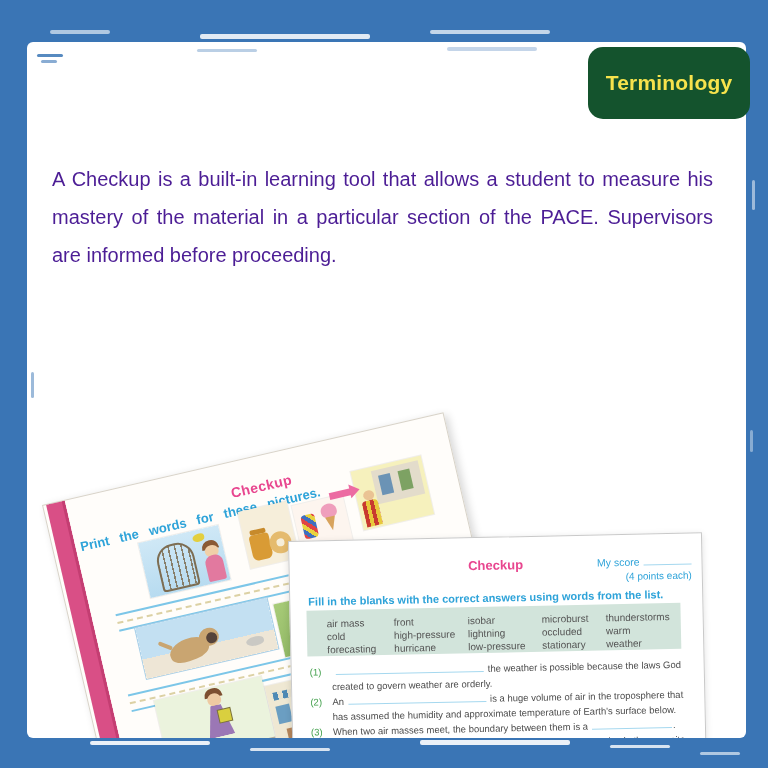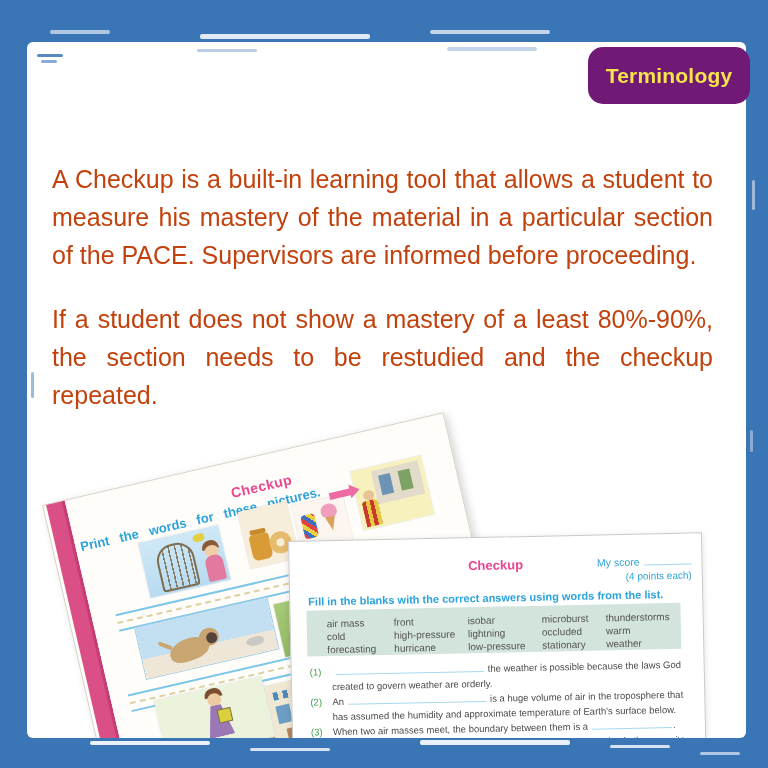--- a/index.html
+++ b/index.html
@@ -1,27 +1,27 @@
 <!DOCTYPE html>
 <html><head>
 <meta charset="utf-8">
 <style>
   html,body{margin:0;padding:0;width:768px;height:768px;overflow:hidden;
     font-family:"Liberation Sans", sans-serif;background:#3a75b5;position:relative;}
   .frame{position:absolute;inset:0;background:#3a75b5;}
   .card{position:absolute;left:27px;top:42px;width:719px;height:696px;background:#ffffff;
     border-radius:6px;overflow:hidden;z-index:1;}
   
-  .badge{position:absolute;left:588px;top:47px;width:162px;height:57px;background:#701a75;
+  .badge{position:absolute;left:588px;top:47px;width:162px;height:72px;background:#14532d;
     border-radius:15px;z-index:4;display:flex;align-items:center;justify-content:center;}
   .badge span{color:#f7e34c;font-weight:bold;font-size:21px;letter-spacing:.2px;}
   
   .headline{position:absolute;left:28px;top:38px;font-size:41px;font-weight:bold;color:#0c0c0c;letter-spacing:-.5px;}
   .copy{position:absolute;left:25px;top:118px;width:666px;}
-  .copy p{margin:0 5px 26px 0;font-size:25px;line-height:38px;color:#c2410c;text-align:justify;}
+  .copy p{margin:0 5px 26px 0;font-size:20px;line-height:38px;color:#4c1d95;text-align:justify;}
   
   .sheet-left{position:absolute;left:15px;top:463px;width:410px;height:420px;background:#fffdfa;
     border:1px solid #d8d3c9;box-shadow:3px 3px 9px rgba(0,0,0,.16);transform:rotate(-13deg);
     transform-origin:0 0;z-index:2;}
   .spine{position:absolute;left:3px;top:0;width:19px;height:100%;background:#d94f86;
     box-shadow:inset -3px 0 0 #c43e72;}
   .ws-title-left{position:absolute;left:186px;top:22px;color:#e8468f;font-size:14px;font-weight:bold;letter-spacing:.4px;}
   .ws-instr-left{position:absolute;left:27px;top:41px;color:#2ea3d9;font-size:13px;font-weight:bold;word-spacing:7px;white-space:nowrap;}
   .pic{position:absolute;box-shadow:0 0 0 1px rgba(0,0,0,.06);}
   .pic div{position:absolute;}
@@ -121,21 +121,20 @@
 
   <div class="mark m-blue" style="left:10px;top:12px;width:26px;height:3px;opacity:.85"></div>
   <div class="mark m-blue" style="left:14px;top:18px;width:16px;height:3px;opacity:.6"></div>
   <div class="mark m-blue" style="left:170px;top:7px;width:60px;height:3px;opacity:.35"></div>
   <div class="mark m-blue" style="left:420px;top:5px;width:90px;height:4px;opacity:.3"></div>
   <div class="mark m-blue" style="left:4px;top:330px;width:3px;height:26px;opacity:.5"></div>
 
 
   <div class="copy">
     <p>A Checkup is a built-in learning tool that allows a student to measure his mastery of the material in a particular section of the PACE. Supervisors are informed before proceeding.</p>
-    <p>If a student does not show a mastery of a least 80%-90%, the section needs to be restudied and the checkup repeated.</p>
   </div>
 
   <div class="sheet-left">
     <div class="spine"></div>
     <div class="ws-title-left">Checkup</div>
     <div class="ws-instr-left">Print the words for these pictures.</div>
 
     <div class="pic p-bird">
       <div class="cage"></div>
       <div class="bird"></div>

